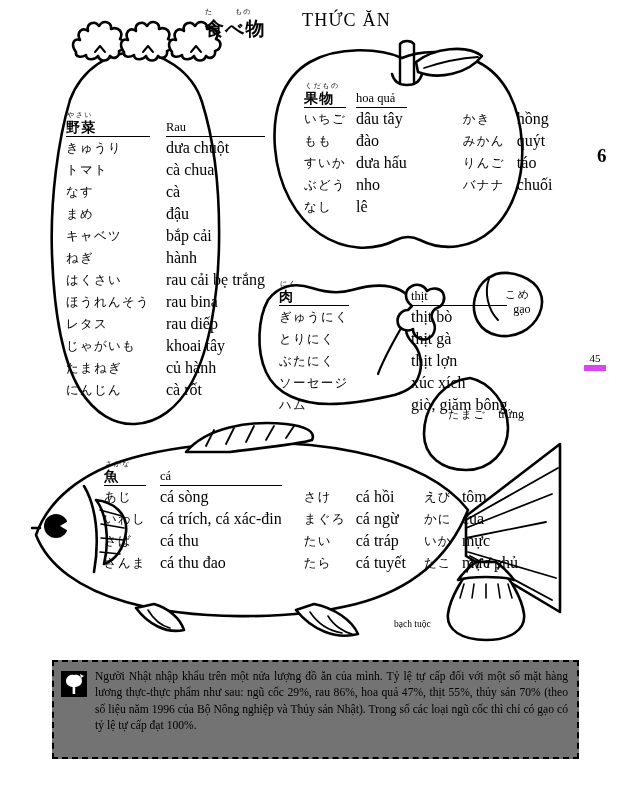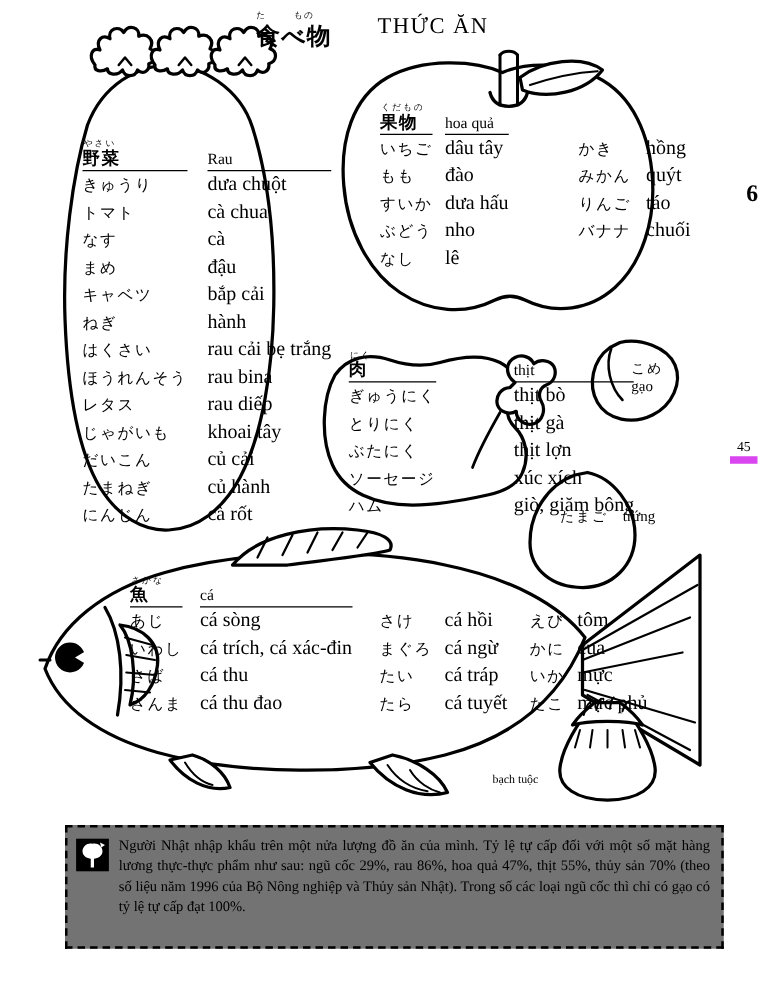--- a/index.html
+++ b/index.html
@@ -56,21 +56,21 @@
     font-size:12.5px;line-height:17px;border-bottom:1.3px solid #000;
   }
   .hdr-wrap{position:relative;}
   .hdr-furi{
     position:absolute;top:-8px;left:1px;
     font-family:"DejaVu Sans", sans-serif;font-size:7px;font-weight:normal;
     letter-spacing:1.5px;line-height:8px;white-space:nowrap;
   }
 
   
-  .lbl{position:absolute;text-align:left;}
+  .lbl{position:absolute;text-align:right;}
   .lbl .l-jp{
     font-family:"DejaVu Sans", sans-serif;font-size:11px;letter-spacing:1.5px;display:block;line-height:15px;
   }
   .lbl .l-vn{
     font-family:"Liberation Serif", serif;font-size:12px;display:block;line-height:15px;
   }
   .lbl.inline{white-space:nowrap;}
   .lbl.inline .l-jp,.lbl.inline .l-vn{display:inline;}
 
   .sub2{
@@ -279,25 +279,20 @@
             <td class="jp">レタス</td>
             <td></td>
             <td class="vn">rau diếp</td>
           </tr>
       <tr>
             <td class="jp">じゃがいも</td>
             <td></td>
             <td class="vn">khoai tây</td>
           </tr>
       <tr>
-            <td class="jp">だいこん</td>
-            <td></td>
-            <td class="vn">củ cải</td>
-          </tr>
-      <tr>
             <td class="jp">たまねぎ</td>
             <td></td>
             <td class="vn">củ hành</td>
           </tr>
       <tr>
             <td class="jp">にんじん</td>
             <td></td>
             <td class="vn">cà rốt</td>
           </tr>
     </tbody>

